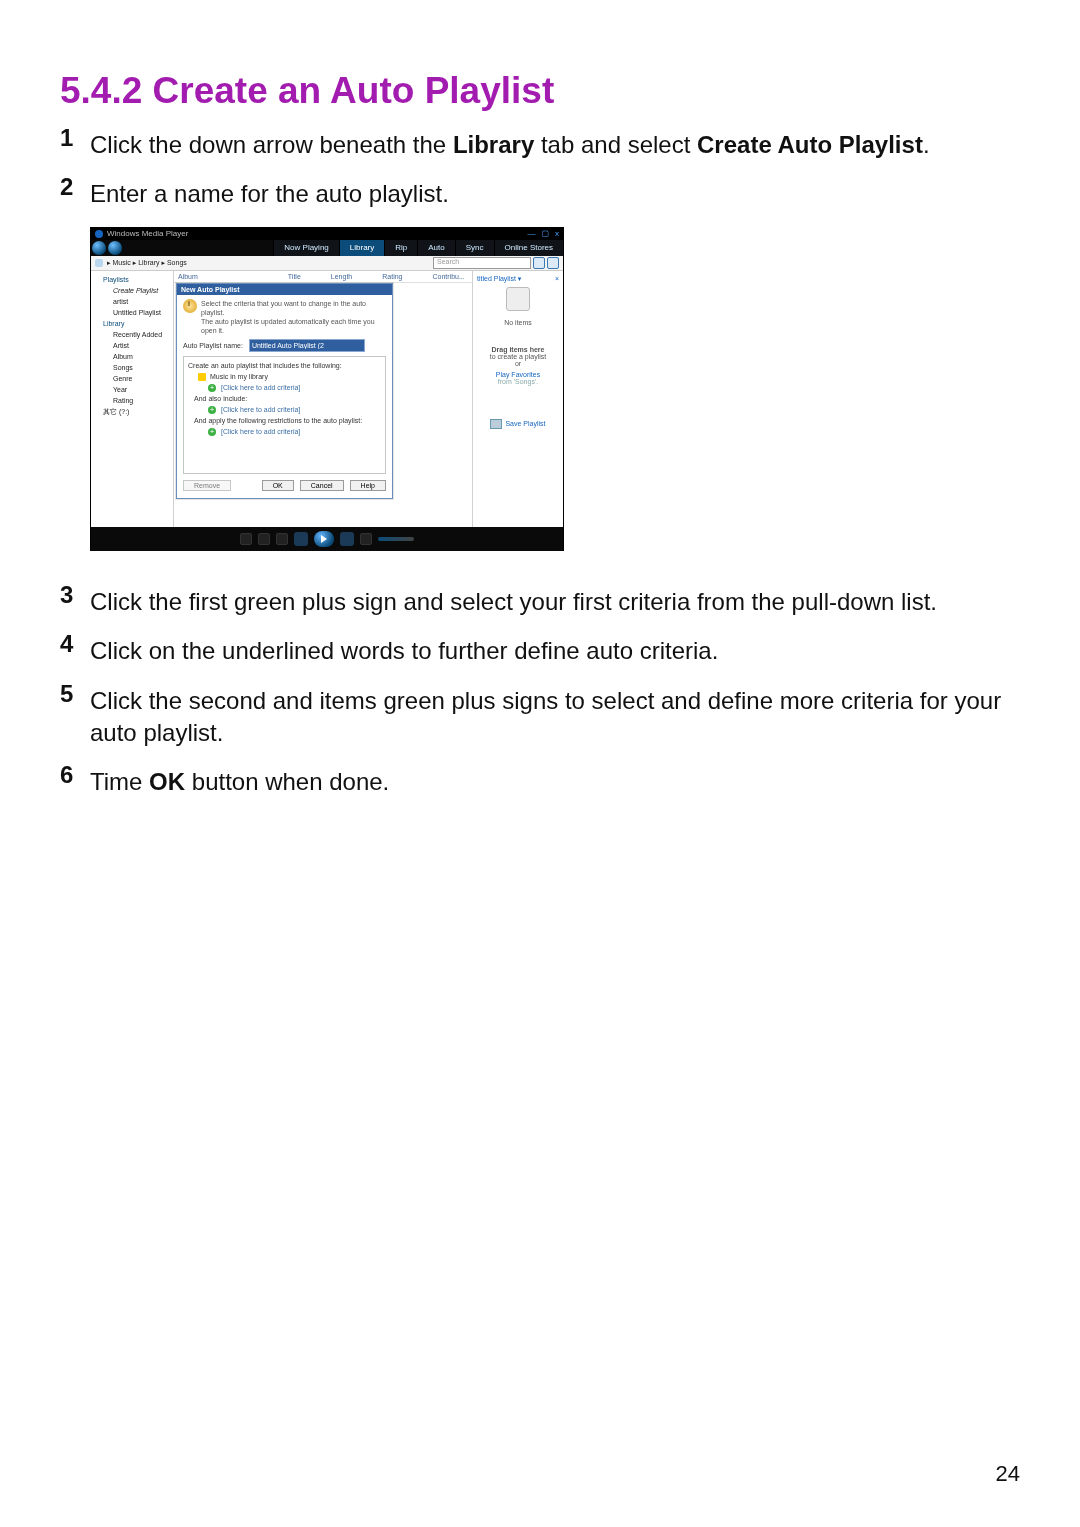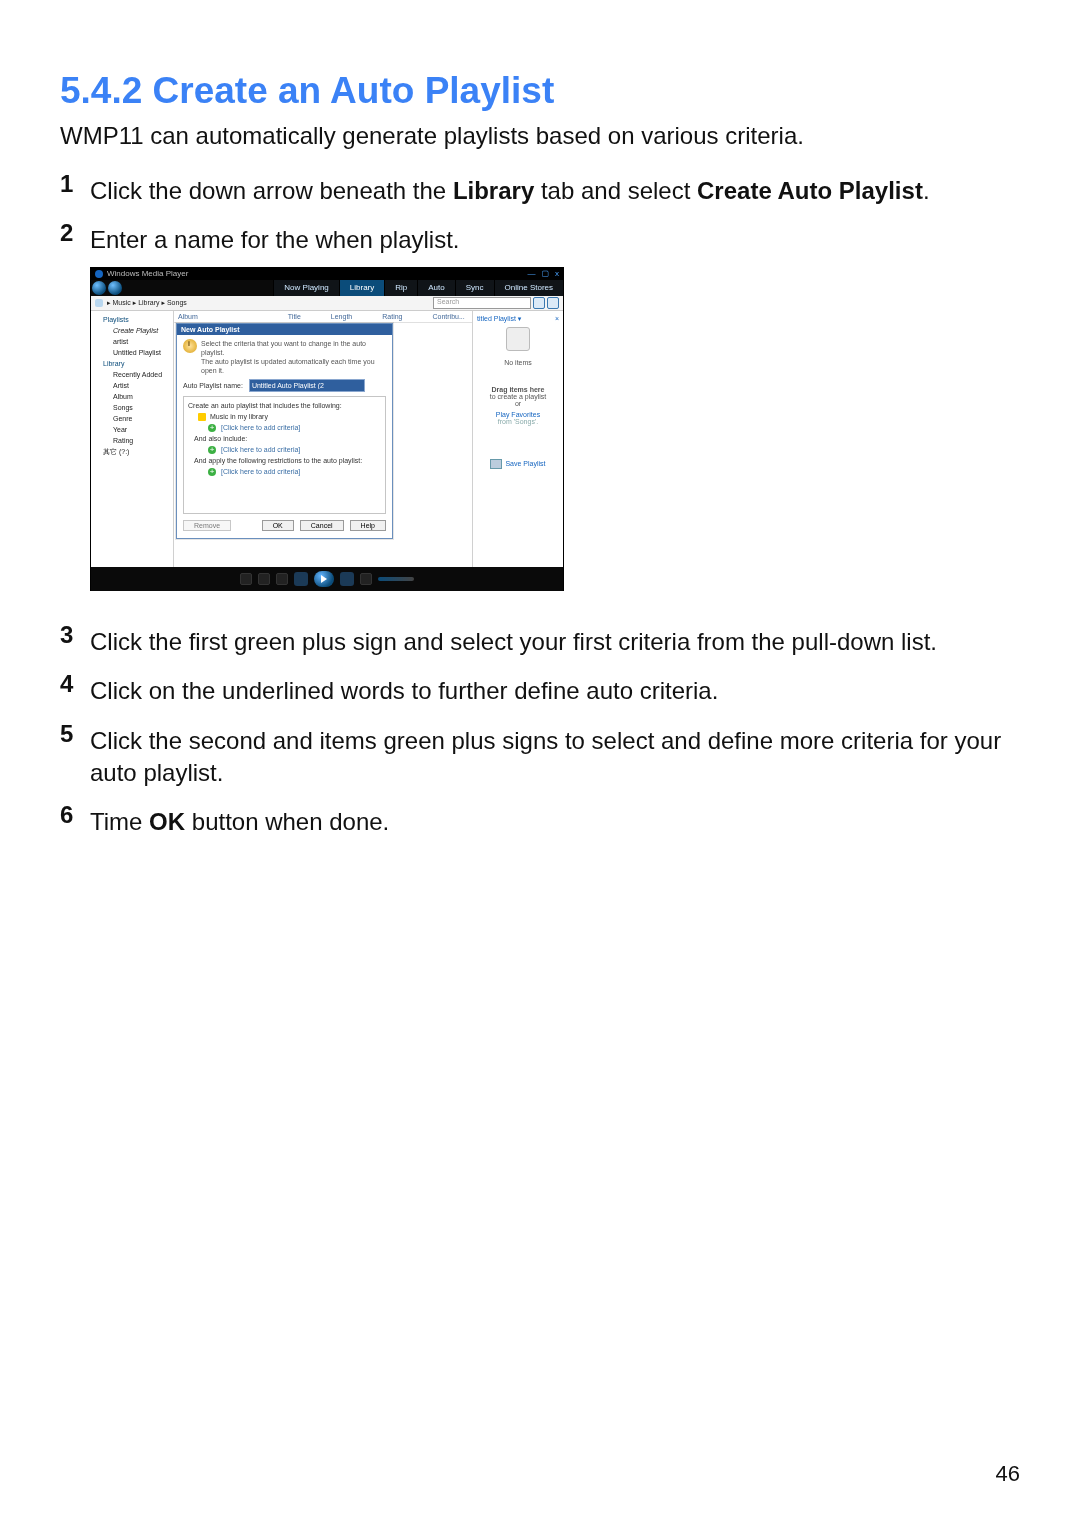--- a/index.html
+++ b/index.html
@@ -16,21 +16,21 @@
     position: relative;
     box-sizing: border-box;
     width: 1080px;
     height: 1527px;
     padding: 70px 60px 60px 60px;
   }
   h2.section-title {
     margin: 0 0 10px 0;
     font-size: 37px;
     font-weight: bold;
-    color: #3b82f6;
+    color: #a21caf;
   }
   p.intro {
     margin: 4px 0 18px 0;
     font-size: 24px;
     font-weight: 400;
   }
   ol.steps {
     list-style: none;
     padding: 0;
     margin: 0;
@@ -55,21 +55,21 @@
     font-style: italic;
   }
   .result-line .gt {
     font-style: normal;
     margin-right: 14px;
   }
   .bold { font-weight: bold; }
 
   
   .shot-wrap {
-    margin: 10px 0 28px 30px;
+    margin: 16px 0 28px 30px;
   }
   .wmp {
     width: 472px;
     height: 322px;
     background: #1c1c1c;
     border: 1px solid #000;
     font-family: "Segoe UI", Tahoma, Arial, sans-serif;
     font-size: 8px;
     color: #ddd;
     position: relative;
@@ -278,36 +278,35 @@
     font-size:22px;
   }
 </style>
 </head>
 <body>
 
 <div class="page">
 
   <h2 class="section-title">5.4.2 Create an Auto Playlist</h2>
 
-  <p class="intro">WMP11 can automatically generate playlists based on various criteria.</p>
 
   <ol class="steps">
     <li>
       <span class="num">1</span>
       <span class="body">
         <span>Click the down arrow beneath the </span><span class="bold">Library</span><span> tab and select </span><span class="bold">Create Auto Playlist</span><span>.</span>
       </span>
     </li>
   </ol>
 
 
   <ol class="steps">
     <li>
       <span class="num">2</span>
-      <span class="body">Enter a name for the when playlist.</span>
+      <span class="body">Enter a name for the auto playlist.</span>
     </li>
   </ol>
 
   <div class="shot-wrap">
     <div class="wmp">
       <div class="wmp-titlebar">
         <span class="app-icon"></span>
         <span>Windows Media Player</span>
         <span class="spacer"></span>
         <span class="winbtn">—</span>
@@ -488,14 +487,14 @@
       <span class="body">Click the second and items green plus signs to select and define more criteria for your auto playlist.</span>
     </li>
     <li>
       <span class="num">6</span>
       <span class="body">
         <span>Time </span><span class="bold">OK</span><span> button when done.</span>
       </span>
     </li>
   </ol>
 
-  <div class="page-num">46</div>
+  <div class="page-num">24</div>
 </div>
 
 </body></html>

